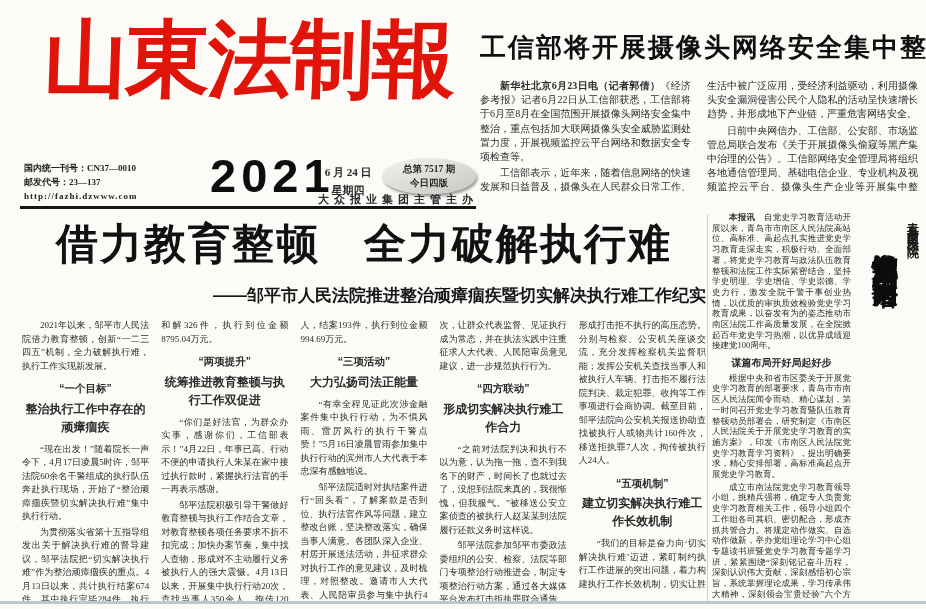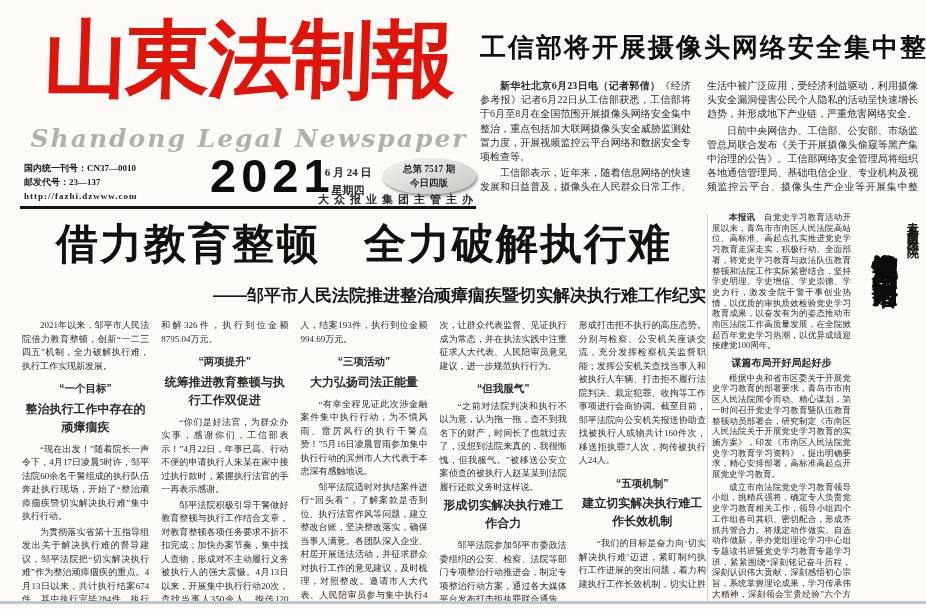--- a/index.html
+++ b/index.html
@@ -59,21 +59,20 @@
   
   .bottom-rule{position:absolute;left:0;top:601px;width:926px;height:3px;background:#bcc8d0;}
 </style>
 </head>
 <body>
 
 <div class="page">
 
   <div class="masthead">
     <div class="m-title">山東法制報</div>
-    <div class="m-eng">Shandong Legal Newspaper</div>
     <div class="m-info">
       <div>国内统一刊号：CN37—0010</div>
       <div>邮发代号：23—137</div>
       <div class="url">http://fazhi.dzwww.com</div>
     </div>
     <div class="m-year">2021</div>
     <div class="m-date">
       <div>6 月 24 日</div>
       <div>星期四</div>
     </div>
@@ -104,23 +103,23 @@
         <div class="blk blk-p">“现在出发！”随着院长一声令下，4月17日凌晨5时许，邹平法院60余名干警组成的执行队伍奔赴执行现场，开始了“整治顽瘴痼疾暨切实解决执行难”集中执行行动。</div>
         <div class="blk blk-p">为贯彻落实省第十五指导组发出关于解决执行难的督导建议，邹平法院把“切实解决执行难”作为整治顽瘴痼疾的重点。4月13日以来，共计执行结案674件，其中执行完毕284件，执行和解326件，执行到位金额8795.04万元。</div>
         <div class="blk blk-h">“两项提升”</div>
         <div class="blk blk-h2">统筹推进教育整顿与执行工作双促进</div>
         <div class="blk blk-p">“你们是好法官，为群众办实事，感谢你们，工信部表示！”4月22日，年事已高、行动不便的申请执行人朱某在家中接过执行款时，紧握执行法官的手一再表示感谢。</div>
         <div class="blk blk-p">邹平法院积极引导干警做好教育整顿与执行工作结合文章，对教育整顿各项任务要求不折不扣完成；加快办案节奏，集中找人查物，形成对不主动履行义务被执行人的强大震慑。4月13日以来，开展集中执行行动20次，查找当事人350余人，拘传120人，结案193件，执行到位金额994.69万元。</div>
         <div class="blk blk-h">“三项活动”</div>
         <div class="blk blk-h2">大力弘扬司法正能量</div>
         <div class="blk blk-p">“有幸全程见证此次涉金融案件集中执行行动，为不惧风雨、雷厉风行的执行干警点赞！”5月16日凌晨冒雨参加集中执行行动的滨州市人大代表于本忠深有感触地说。</div>
         <div class="blk blk-p">邹平法院适时对执结案件进行“回头看”，了解案款是否到位、执行法官作风等问题，建立整改台账，坚决整改落实，确保当事人满意。各团队深入企业、村居开展送法活动，并征求群众对执行工作的意见建议，及时梳理，对照整改。邀请市人大代表、人民陪审员参与集中执行4次，让群众代表监督、见证执行成为常态，并在执法实践中注重征求人大代表、人民陪审员意见建议，进一步规范执行行为。</div>
-        <div class="blk blk-h">“但我服气”</div>
+        <div class="blk blk-h">“四方联动”</div>
+        <div class="blk blk-h2">形成切实解决执行难工作合力</div>
         <div class="blk blk-p">“之前对法院判决和执行不以为意，认为拖一拖，查不到我名下的财产，时间长了也就过去了，没想到法院来真的，我很惭愧，但我服气。”被移送公安立案侦查的被执行人赵某某到法院履行还款义务时这样说。</div>
-        <div class="blk blk-h2">形成切实解决执行难工作合力</div>
         <div class="blk blk-p">邹平法院参加邹平市委政法委组织的公安、检察、法院等部门专项整治行动推进会，制定专项整治行动方案，通过各大媒体平台发布打击拒执罪联合通告，形成打击拒不执行的高压态势。分别与检察、公安机关座谈交流，充分发挥检察机关监督职能；发挥公安机关查找当事人和被执行人车辆、打击拒不履行法院判决、裁定犯罪、收拘等工作事项进行会商协调。截至目前，邹平法院向公安机关报送协助查找被执行人或物共计160件次，移送拒执罪7人次，拘传被执行人24人。</div>
         <div class="blk blk-h">“五项机制”</div>
         <div class="blk blk-h2">建立切实解决执行难工作长效机制</div>
         <div class="blk blk-p">“我们的目标是奋力向‘切实解决执行难’迈进，紧盯制约执行工作进展的突出问题，着力构建执行工作长效机制，切实让胜诉当事人权益得以实现。”分管执行工作的院领导这样说。</div>
       </div>
   </div>
 
   <div class="v-divider"></div>
 
   <div class="right-article">

